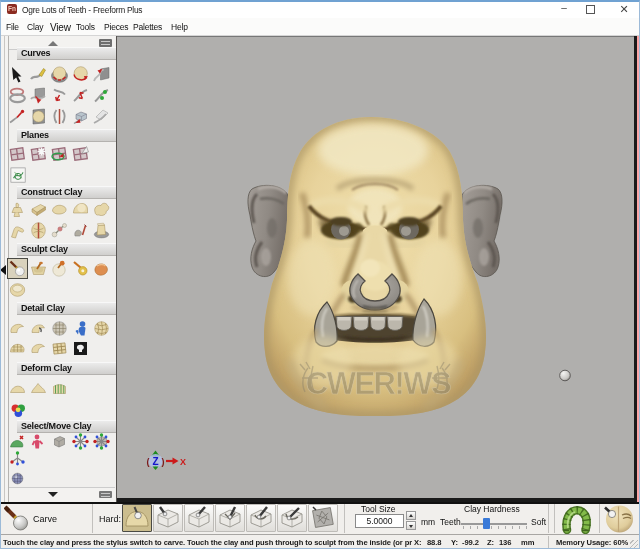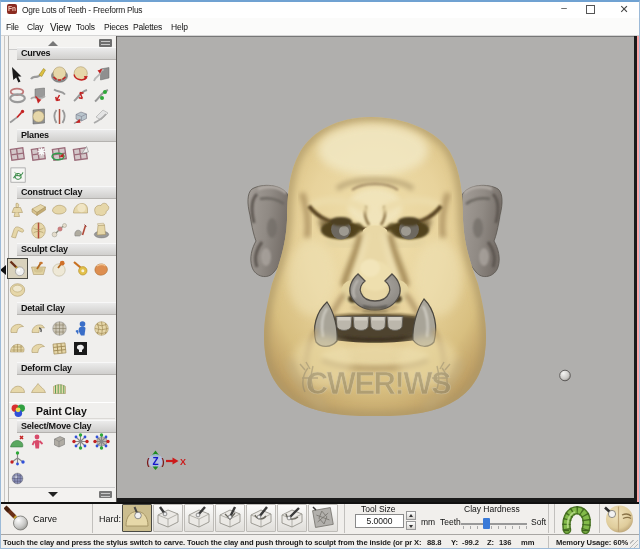--- a/index.html
+++ b/index.html
@@ -267,21 +267,20 @@
     <svg style="position:absolute;left:7.8px;top:378.5px" width="19" height="19" viewBox="0 0 19 19">
       <path d="M2.5 13.5 C4.5 8 8.5 6.5 12 7.5 C15 8.5 16.5 11 16.5 13.5 Z" fill="#e6d7a9" stroke="#a08a55" stroke-width=".5"></path>
     </svg>
     <svg style="position:absolute;left:29.1px;top:378.5px" width="19" height="19" viewBox="0 0 19 19">
       <path d="M2.5 13.5 C4.5 9 7 8 9 4.5 C11 8 15 9 16.5 13.5 Z" fill="#e6d7a9" stroke="#a08a55" stroke-width=".5"></path>
     </svg>
     <svg style="position:absolute;left:50.0px;top:378.5px" width="19" height="19" viewBox="0 0 19 19">
       <path d="M3.5 14.5 L3.5 7.5 C7.5 5 11.5 5 15.5 7.5 L15.5 14.5 Z" fill="#e6d7a9" stroke="#a08a55" stroke-width=".5"></path>
       <path d="M5.5 6.3 L5.5 14.5 M8.2 5.5 L8.2 14.5 M11 5.5 L11 14.5 M13.8 6.3 L13.8 14.5" stroke="#4a9a4a" stroke-width=".9"></path>
     </svg>
-    <div class="bar" style="top:402px;height:17px;line-height:16px;padding-left:27px;font-size:10.5px">Paint Clay</div>
     <svg style="position:absolute;left:9.5px;top:402.0px" width="17" height="17" viewBox="0 0 19 19">
       <circle cx="6" cy="7" r="4.2" fill="#d83030"></circle>
       <circle cx="12.5" cy="7" r="4.2" fill="#30a040"></circle>
       <circle cx="9.3" cy="12.5" r="4.2" fill="#3050d8"></circle>
       <circle cx="9" cy="8.8" r="2.7" fill="#e8e050"></circle>
     </svg>
     <div class="hdr" style="top:419.5px;height:13px;line-height:11px">Select/Move Clay</div>
     <svg style="position:absolute;left:7.8px;top:431.5px" width="19" height="19" viewBox="0 0 19 19">
       <path d="M2.5 15 C3.5 9.5 8 7.5 11.5 9 C14.5 10 15.5 13 14.5 15 Z" fill="#5aa860" stroke="#2e7038" stroke-width=".5"></path>
       <path d="M12 4 L15 7 M15 4 L12 7" stroke="#c42222" stroke-width="1.5"></path>

